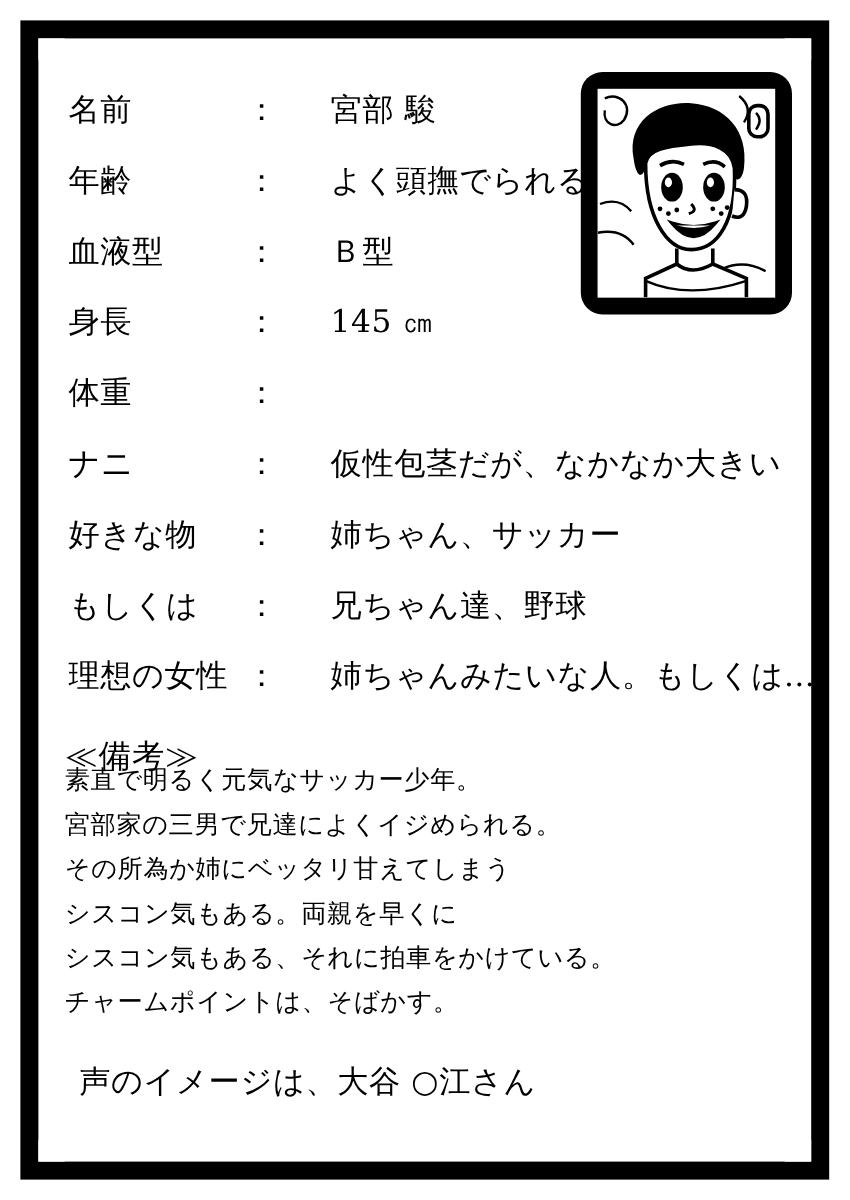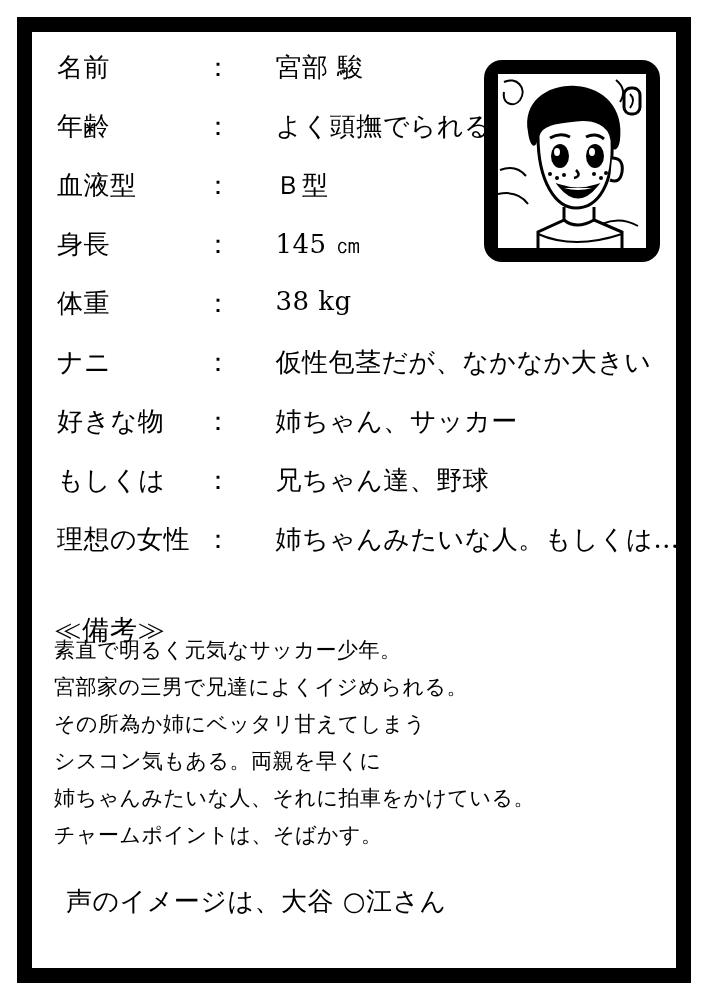--- a/index.html
+++ b/index.html
@@ -56,21 +56,21 @@
 
   
   #profile {
     position: absolute;
     left: 25px;
     top: 18px;
     width: 600px;
   }
   .row {
     display: flex;
-    align-items: flex-start;
+    align-items: flex-end;
     height: 59px;
     font-size: 26px;
     letter-spacing: 0.5px;
     white-space: nowrap;
   }
   .row .label {
     width: 148px;
     flex: 0 0 148px;
   }
   .row .colon {
@@ -220,21 +220,20 @@
 
       <div class="row">
         <span class="label">身長</span>
         <span class="colon">：</span>
         <span class="value latin">145 ㎝</span>
       </div>
 
       <div class="row">
         <span class="label">体重</span>
         <span class="colon">：</span>
-        <span class="value latin">38 kg</span>
       </div>
 
       <div class="row">
         <span class="label">ナニ</span>
         <span class="colon">：</span>
         <span class="value">仮性包茎だが、なかなか大きい</span>
       </div>
 
       <div class="row">
         <span class="label">好きな物</span>
@@ -256,20 +255,20 @@
 
     </div>
 
     <div id="notes-heading">≪備考≫</div>
 
     <div id="notes-body">
       <div class="line">素直で明るく元気なサッカー少年。</div>
       <div class="line">宮部家の三男で兄達によくイジめられる。</div>
       <div class="line">その所為か姉にベッタリ甘えてしまう</div>
       <div class="line">シスコン気もある。両親を早くに</div>
-      <div class="line">姉ちゃんみたいな人、それに拍車をかけている。</div>
+      <div class="line">シスコン気もある、それに拍車をかけている。</div>
       <div class="line">チャームポイントは、そばかす。</div>
     </div>
 
     <div id="voice">声のイメージは、大谷 ○江さん</div>
 
   </div>
 </div>
 
 </body></html>

